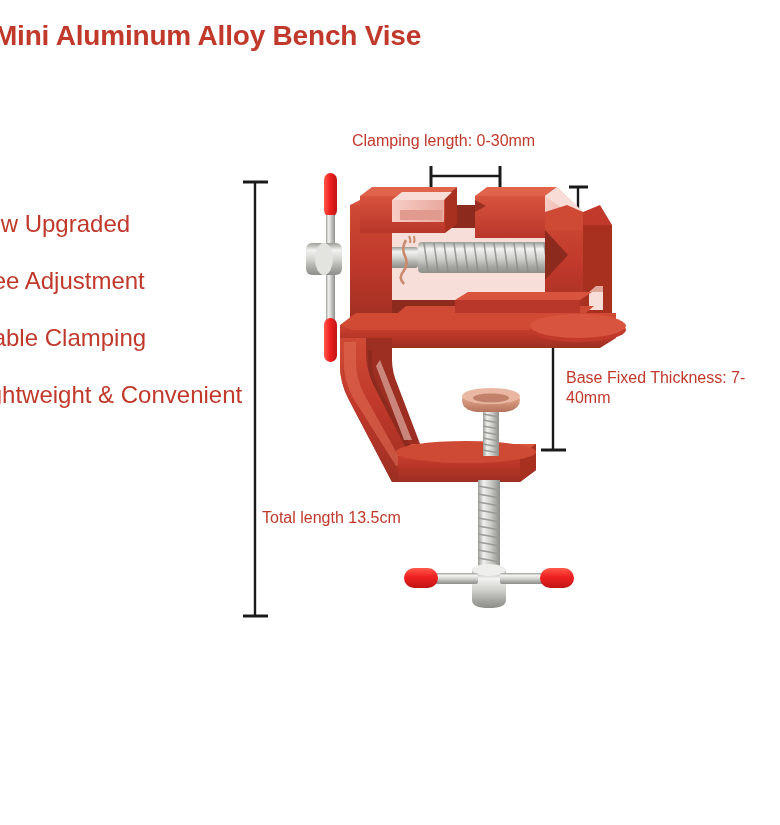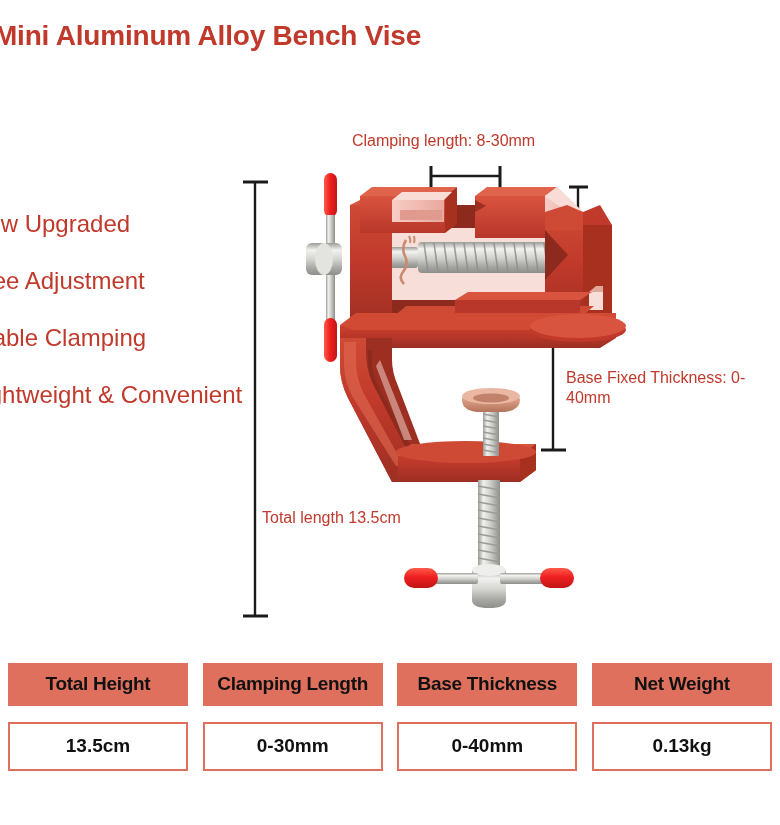--- a/index.html
+++ b/index.html
@@ -336,36 +336,18 @@
           <rect x="432" y="573" width="46" height="11" rx="2" fill="url(#gMetal)"></rect>
           <rect x="500" y="573" width="46" height="11" rx="2" fill="url(#gMetal)"></rect>
           <rect x="404" y="568" width="34" height="20" rx="10" fill="url(#gHandle)"></rect>
           <rect x="540" y="568" width="34" height="20" rx="10" fill="url(#gHandle)"></rect>
         </g>
 
       </g>
     </svg>
   </div>
 
-  <div class="anno" id="anno-clamping">Clamping length: 8-30mm</div>
-  <div class="anno" id="anno-base">Base Fixed Thickness: 0-40mm</div>
+  <div class="anno" id="anno-clamping">Clamping length: 0-30mm</div>
+  <div class="anno" id="anno-base">Base Fixed Thickness: 7-40mm</div>
   <div class="anno" id="anno-total">Total length 13.5cm</div>
 
-  <div id="spec-table">
-    <div class="spec-col">
-      <div class="spec-head">Total Height</div>
-      <div class="spec-value">13.5cm</div>
-    </div>
-    <div class="spec-col">
-      <div class="spec-head">Clamping Length</div>
-      <div class="spec-value">0-30mm</div>
-    </div>
-    <div class="spec-col">
-      <div class="spec-head">Base Thickness</div>
-      <div class="spec-value">0-40mm</div>
-    </div>
-    <div class="spec-col">
-      <div class="spec-head">Net Weight</div>
-      <div class="spec-value">0.13kg</div>
-    </div>
-  </div>
 
 </div>
 
 </body></html>

